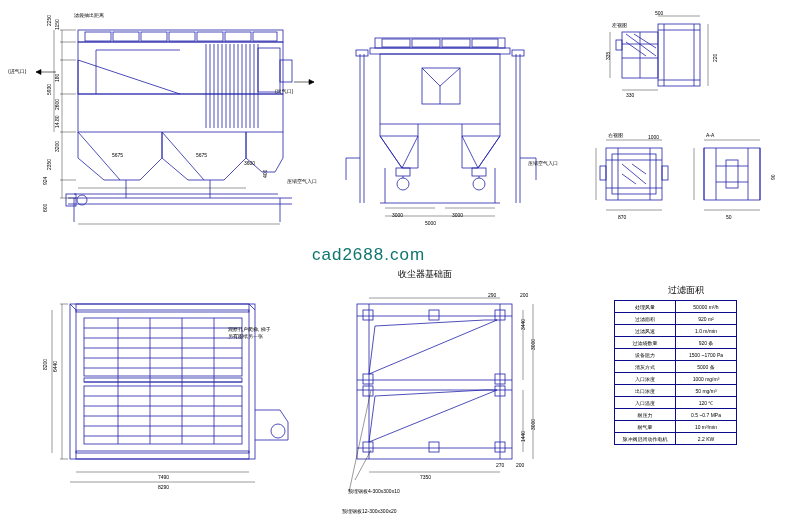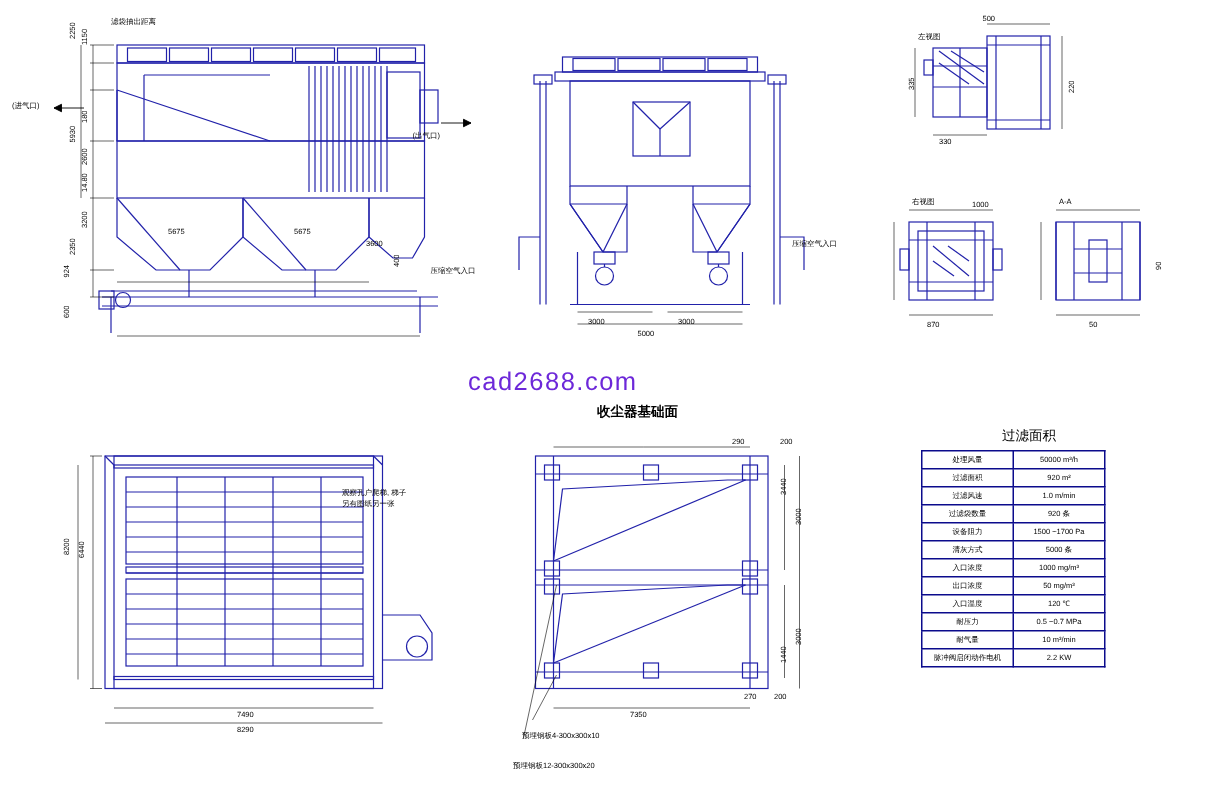--- a/index.html
+++ b/index.html
@@ -1,20 +1,20 @@
 <!DOCTYPE html>
 <html><head>
 <meta charset="utf-8">
 <style>
   html,body{margin:0;padding:0;background:#ffffff;}
   body{width:805px;height:525px;overflow:hidden;font-family:"Liberation Sans",sans-serif;}
   #sheet{position:relative;width:805px;height:525px;background:#ffffff;}
   .txt{position:absolute;color:#000000;font-size:5px;line-height:6px;white-space:nowrap;}
   .ttl{position:absolute;color:#000000;font-size:9px;white-space:nowrap;}
-  .wm{position:absolute;color:#6d28d9;font-size:17px;letter-spacing:1px;font-family:"Liberation Sans",sans-serif;}
+  .wm{position:absolute;color:#0f766e;font-size:17px;letter-spacing:1px;font-family:"Liberation Sans",sans-serif;}
   .tbl{position:absolute;border-collapse:collapse;}
   .tbl td{border:1px solid #0b0b8c;font-size:5px;color:#000;text-align:center;height:11px;padding:0 2px;}
   .tbl td.l{width:56px;}
   .tbl td.r{width:56px;}
   svg{position:absolute;left:0;top:0;overflow:visible;}
 </style>
 </head>
 <body>
 
 <div id="sheet">
@@ -301,21 +301,21 @@
     </g>
   </svg>
 
   <div class="txt" style="left:42px;top:370px;transform:rotate(-90deg);transform-origin:0 0;">8200</div>
   <div class="txt" style="left:52px;top:372px;transform:rotate(-90deg);transform-origin:0 0;">6440</div>
   <div class="txt" style="left:158px;top:474px;">7490</div>
   <div class="txt" style="left:158px;top:484px;">8290</div>
   <div class="txt" style="left:228px;top:326px;white-space:pre;line-height:7px;">观察孔户爬梯, 梯子
 另有图纸另一张</div>
 
-  <div class="ttl" style="left:398px;top:268px;font-weight:bold;">收尘器基础面</div>
+  <div class="ttl" style="left:398px;top:268px;">收尘器基础面</div>
 
   <svg width="230" height="215" style="left:335px;top:290px;">
     <g stroke="#2222aa" stroke-width="0.8" fill="none">
       <rect x="22" y="14" width="155" height="155"></rect>
 
       <line x1="22" y1="26" x2="177" y2="26"></line>
       <line x1="22" y1="90" x2="177" y2="90"></line>
       <line x1="22" y1="100" x2="177" y2="100"></line>
       <line x1="22" y1="158" x2="177" y2="158"></line>
       <line x1="34" y1="14" x2="34" y2="169"></line>

